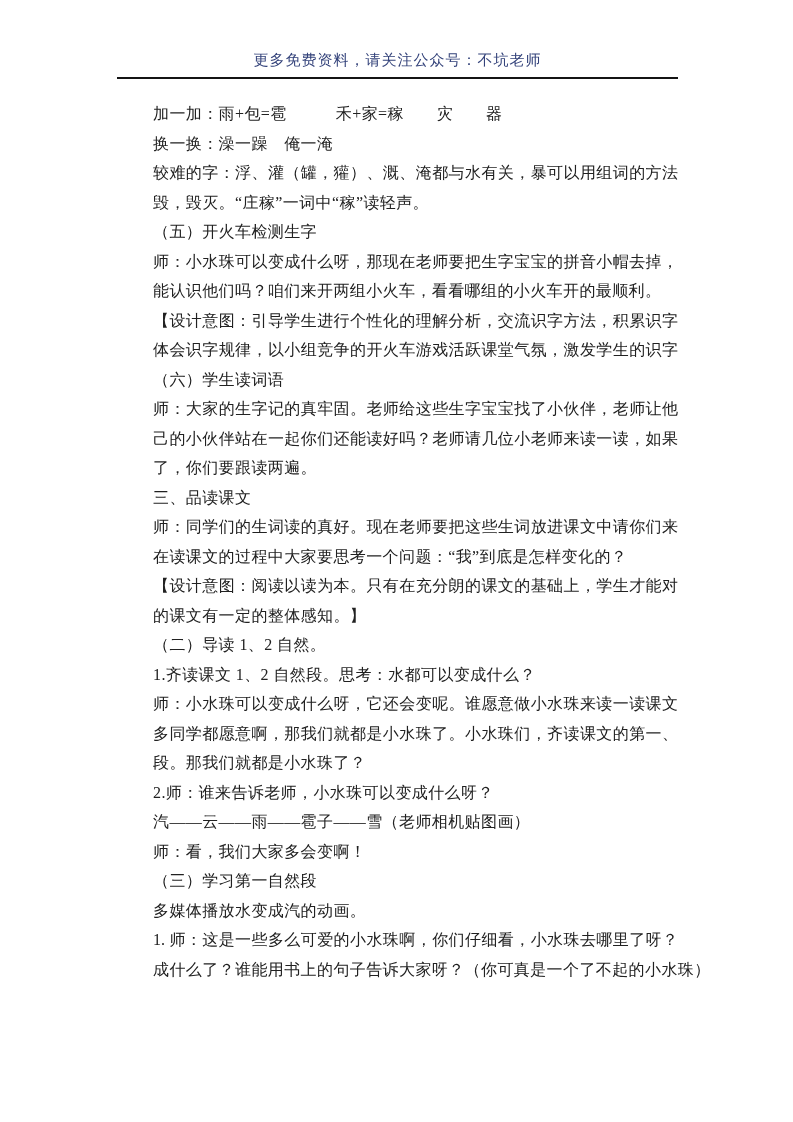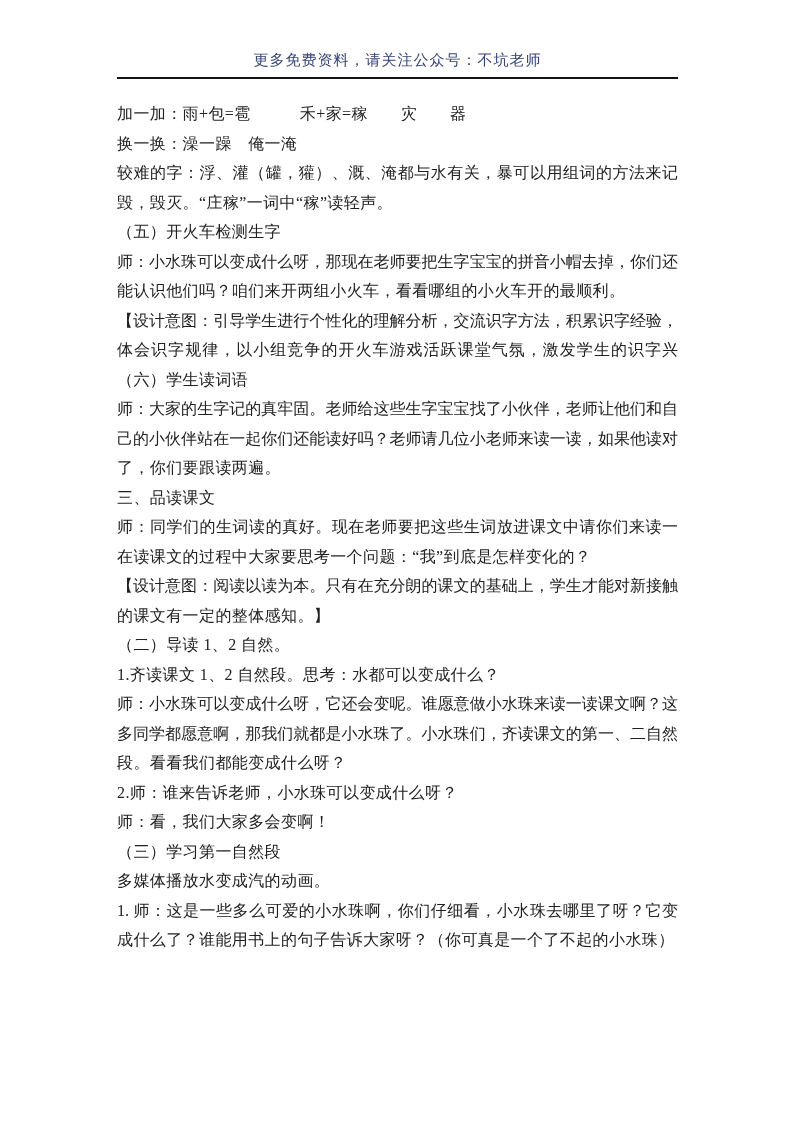--- a/index.html
+++ b/index.html
@@ -32,20 +32,21 @@
     left: 117px; top: 99px;
     width: 561px;
   }
   .line {
     height: 29.5px;
     line-height: 29.5px;
     font-size: 16px;
     letter-spacing: 0.4px;
     white-space: nowrap;
     text-align: left;
+    margin-left: 36px;
   }
   .line.j {
     white-space: normal;
     text-align: justify;
     text-align-last: justify;
     letter-spacing: 0;
     overflow: hidden;
   }
 </style>
 </head>
@@ -70,21 +71,22 @@
       <div class="line">了，你们要跟读两遍。</div>
       <div class="line">三、品读课文</div>
       <div class="line j">师：同学们的生词读的真好。现在老师要把这些生词放进课文中请你们来读一读。</div>
       <div class="line">在读课文的过程中大家要思考一个问题：“我”到底是怎样变化的？</div>
       <div class="line j">【设计意图：阅读以读为本。只有在充分朗的课文的基础上，学生才能对新接触</div>
       <div class="line">的课文有一定的整体感知。】</div>
       <div class="line">（二）导读 1、2 自然。</div>
       <div class="line">1.齐读课文 1、2 自然段。思考：水都可以变成什么？</div>
       <div class="line j">师：小水珠可以变成什么呀，它还会变呢。谁愿意做小水珠来读一读课文啊？这么</div>
       <div class="line j">多同学都愿意啊，那我们就都是小水珠了。小水珠们，齐读课文的第一、二自然</div>
-      <div class="line">段。看看我们都能变成什么呀？</div>
+      <div class="line">段。那我们就都是小水珠了？</div>
       <div class="line">2.师：谁来告诉老师，小水珠可以变成什么呀？</div>
+      <div class="line">汽——云——雨——雹子——雪（老师相机贴图画）</div>
       <div class="line">师：看，我们大家多会变啊！</div>
       <div class="line">（三）学习第一自然段</div>
       <div class="line">多媒体播放水变成汽的动画。</div>
       <div class="line j">1. 师：这是一些多么可爱的小水珠啊，你们仔细看，小水珠去哪里了呀？它变</div>
       <div class="line">成什么了？谁能用书上的句子告诉大家呀？（你可真是一个了不起的小水珠）</div>
     </div>
 </div>
 
 </body></html>

